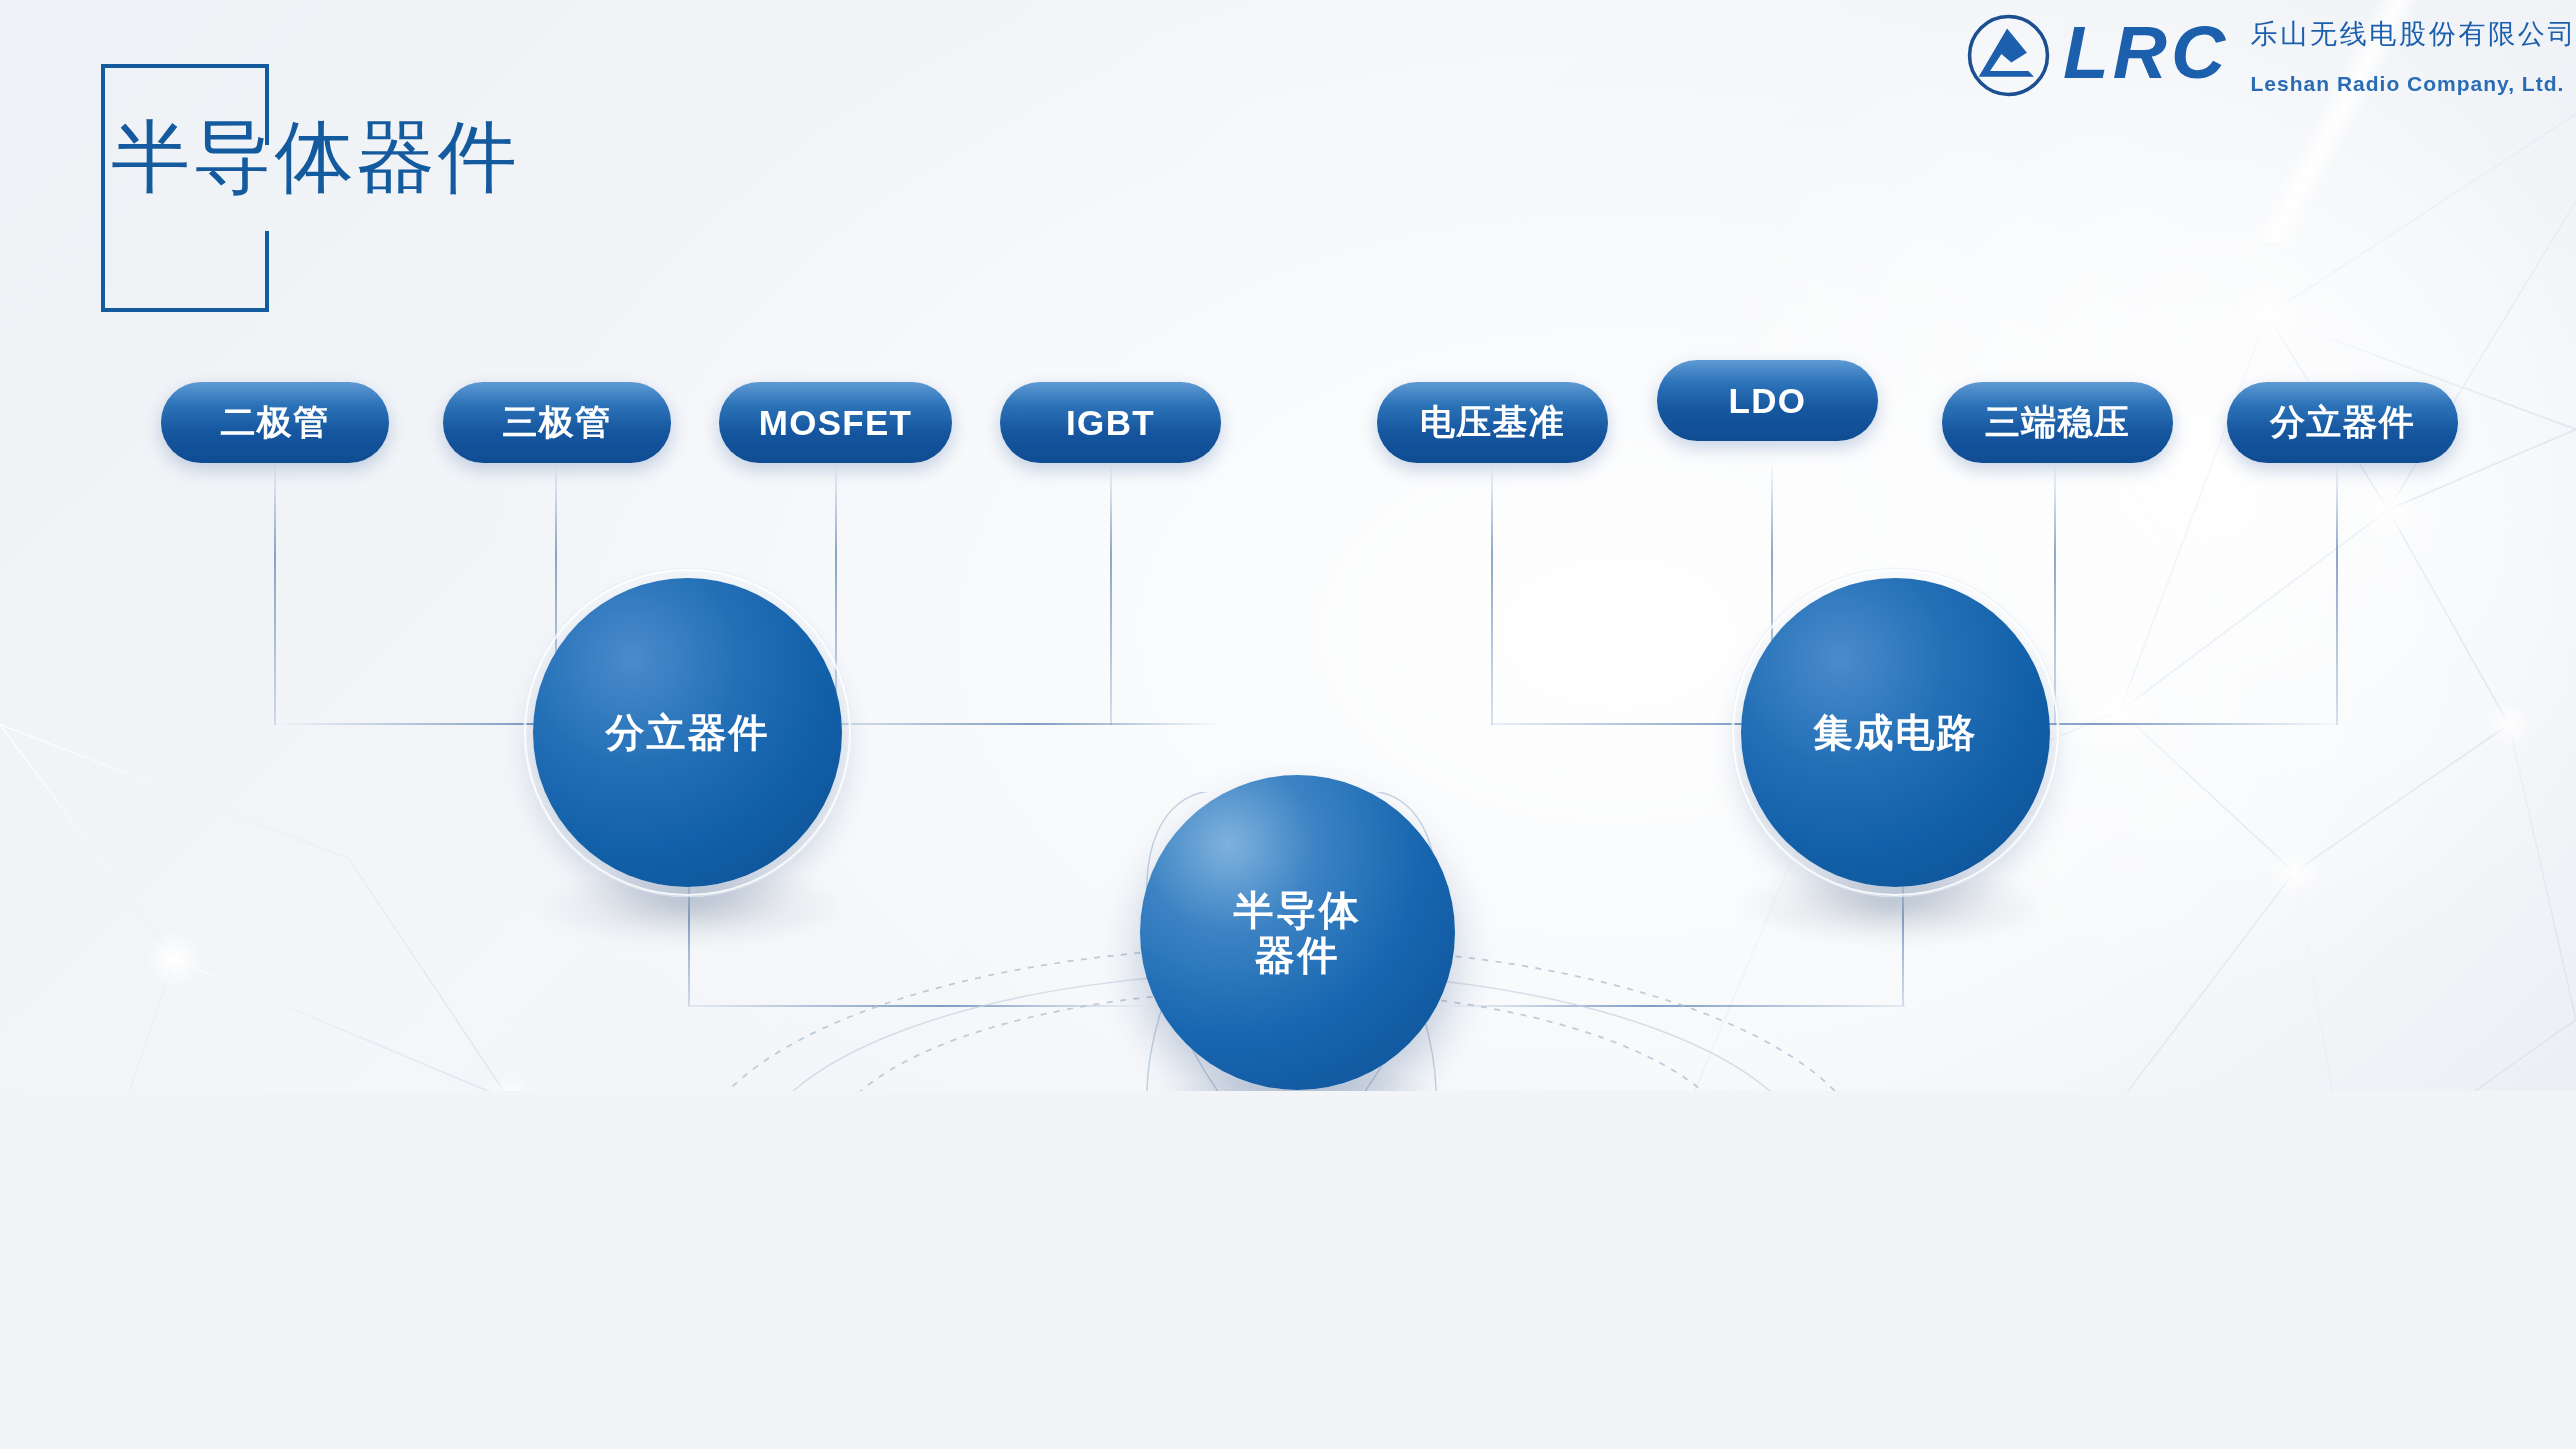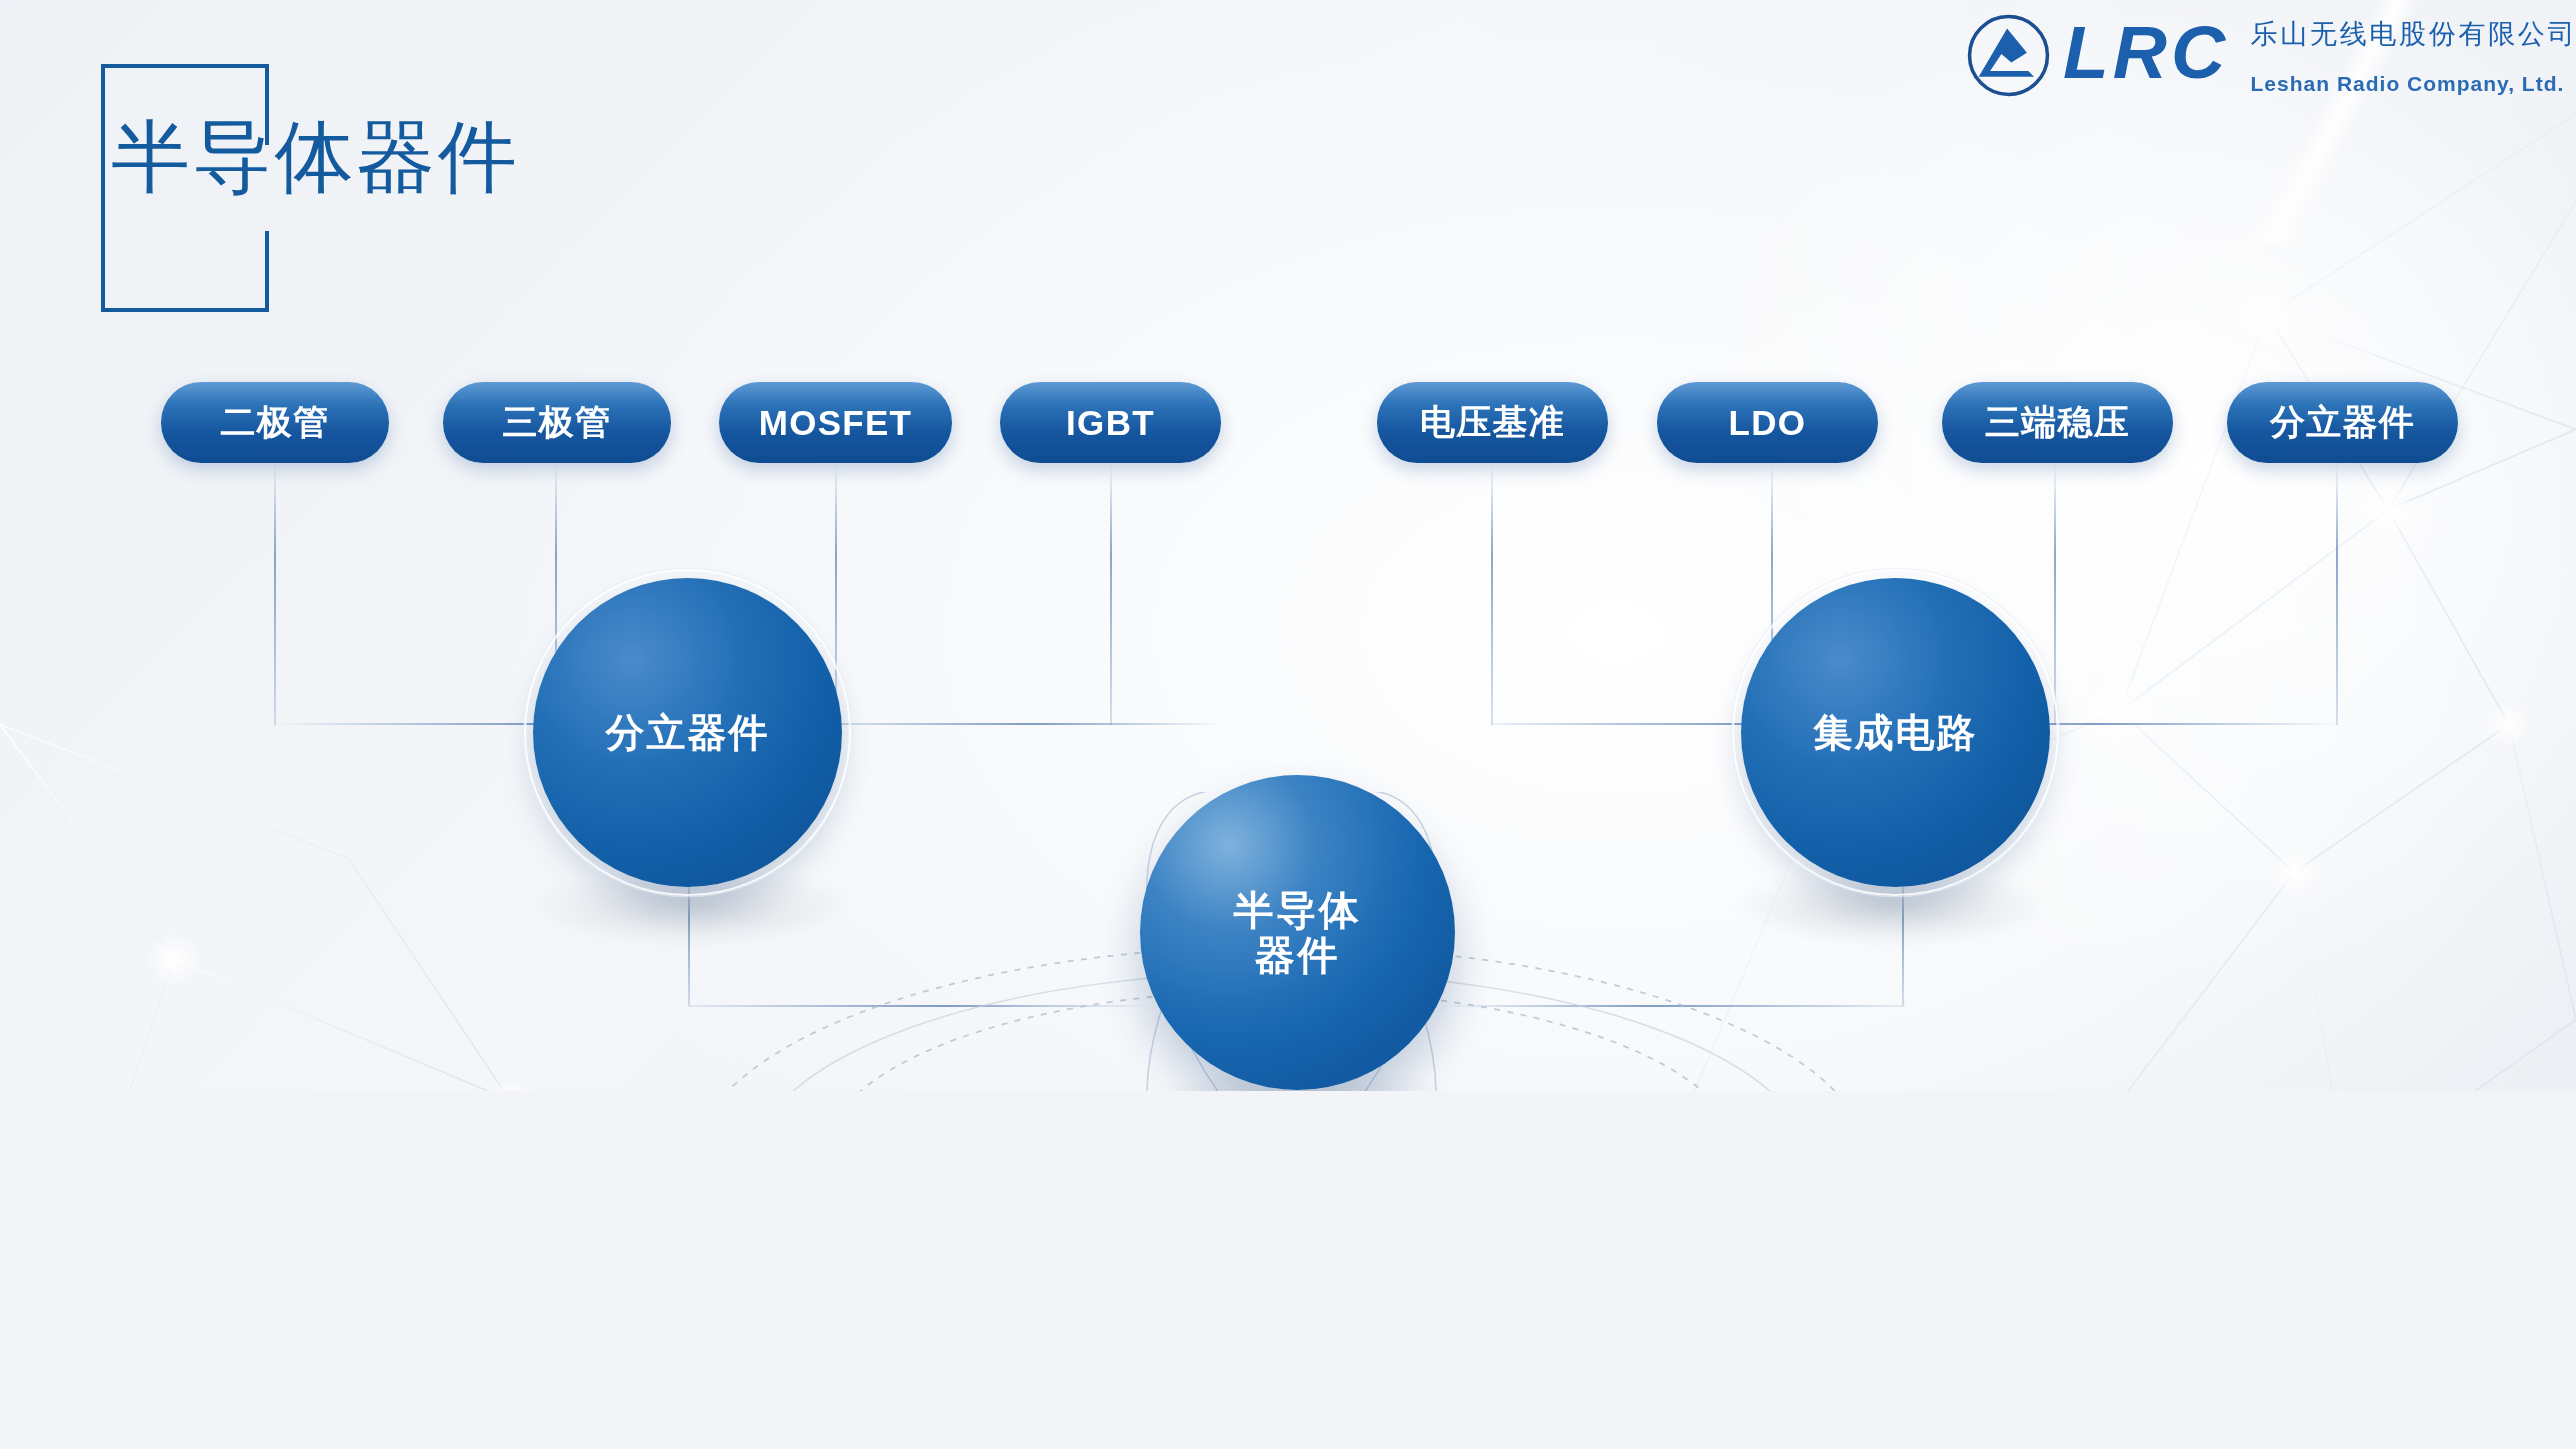--- a/index.html
+++ b/index.html
@@ -242,21 +242,21 @@
 
   <div>
     <div class="pill" style="left:161px;width:228px;top:382px;">二极管</div>
     <div class="pill" style="left:443px;width:228px;top:382px;">三极管</div>
     <div class="pill" style="left:719px;width:233px;top:382px;">MOSFET</div>
     <div class="pill" style="left:1000px;width:221px;top:382px;">IGBT</div>
   </div>
 
   <div>
     <div class="pill" style="left:1377px;width:231px;top:382px;">电压基准</div>
-    <div class="pill" style="left:1657px;width:221px;top:382px;">LDO</div>
+    <div class="pill" style="left:1657px;width:221px;top:360px;">LDO</div>
     <div class="pill" style="left:1942px;width:231px;top:382px;">三端稳压</div>
     <div class="pill" style="left:2227px;width:231px;top:382px;">分立器件</div>
   </div>
 
   <div class="shadow-ell" style="left:537px;top:865px;width:309px;height:81px;"></div>
   <div class="cat-circle" style="left:533px;top:578px;width:309px;height:309px;text-align:right;">
     <span class="halo"></span>
     <span class="cat-label">分立器件</span>
   </div>
 

